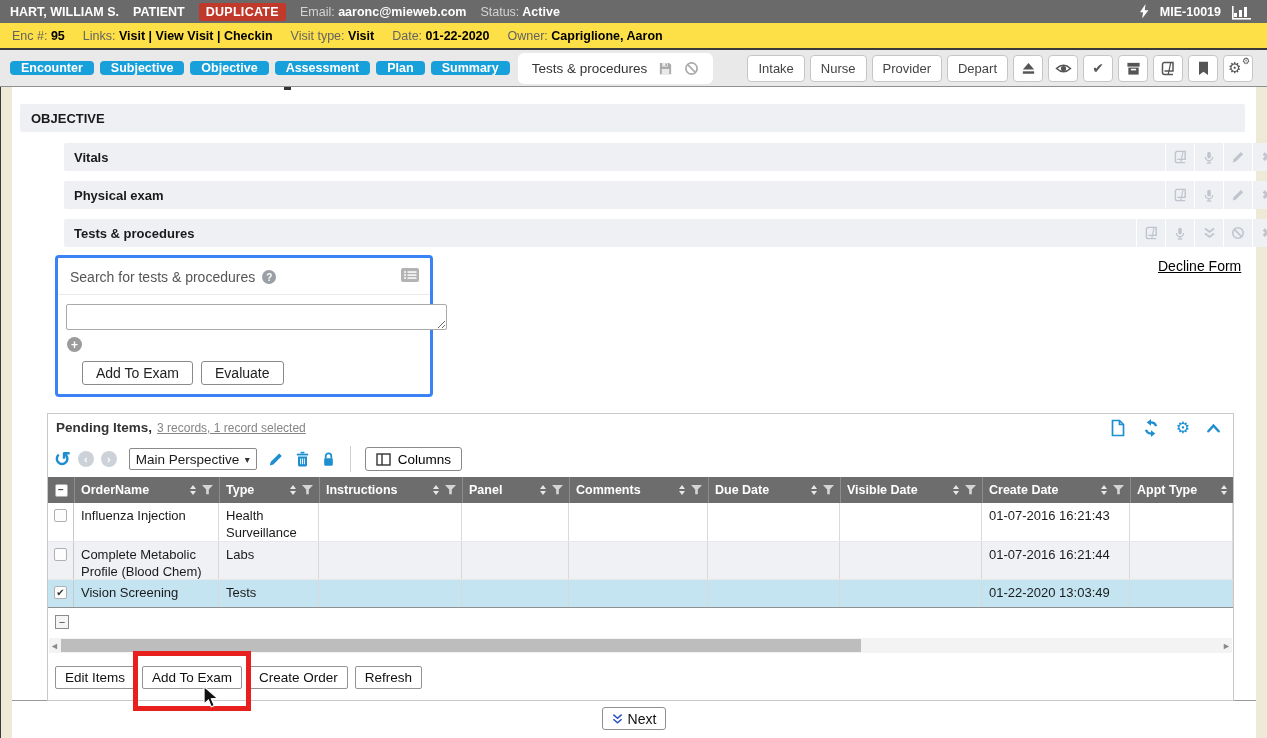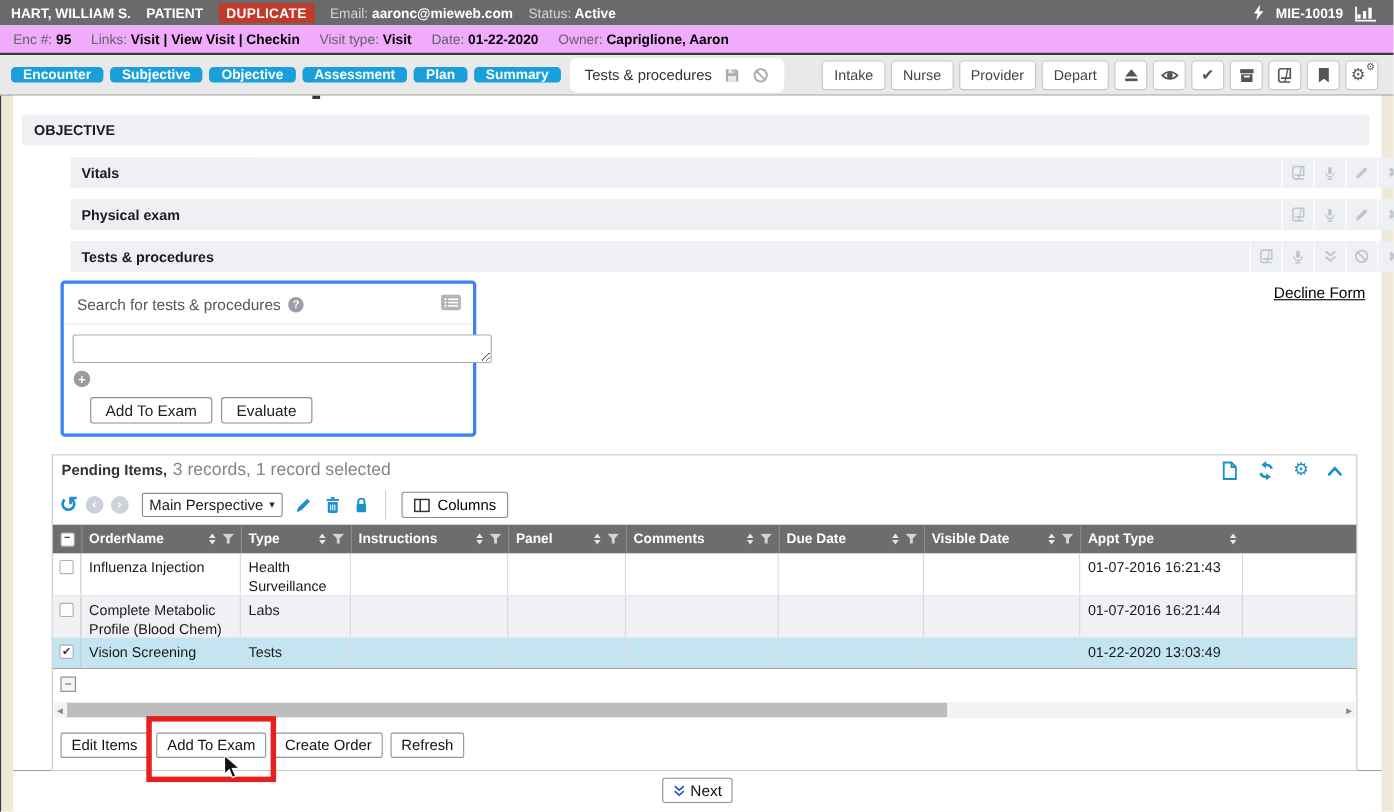--- a/index.html
+++ b/index.html
@@ -16,21 +16,21 @@
   }
   .topbar .lbl{ color:#d4d4d4; font-weight:normal; }
   .badge-dup{
     background:#c0392b; color:#fff; padding:2px 7px; border-radius:2px;
     font-weight:bold; letter-spacing:.3px;
   }
   .top-right{ margin-left:auto; display:flex; align-items:center; gap:10px; padding-right:4px;}
   
   .encbar{
     position:absolute; left:0; top:23px; width:1267px; height:27px;
-    background:#f0abfc; border-bottom:2px solid #3a3a3a;
+    background:#fde047; border-bottom:2px solid #3a3a3a;
     display:flex; align-items:center; gap:18px; padding:0 12px; font-size:12.5px;
   }
   .encbar .lbl{ color:#636363; }
   .encbar .val{ font-weight:bold; color:#000; }
   
   .navbar{
     position:absolute; left:0; top:50px; width:1267px; height:37px;
     background:#e9e9e9; border-bottom:1px solid #8f8f8f;
     display:flex; align-items:center; padding:0 10px; gap:6px;
   }
@@ -118,21 +118,21 @@
   }
   .decline{ position:absolute; left:1146px; top:171px; font-size:14px; color:#000;
     }
   
   .pending{
     position:absolute; left:35px; top:326px; width:1187px; height:288px;
     border:1px solid #c9c9c9; background:#fff;
   }
   .p-head{ height:27px; display:flex; align-items:center; padding:0 8px; }
   .p-title{ font-size:13.5px; font-weight:bold; color:#333; }
-  .p-summary{ font-size:16px; color:#858585; margin-left:5px; }
+  .p-summary{ font-size:12px; color:#858585; margin-left:5px;text-decoration:underline; }
   .p-icons{ margin-left:auto; display:flex; align-items:center; gap:16px; padding-right:4px; }
   .p-icons .blue-glyph{ color:#1d8fd1; font-size:16px; line-height:1; cursor:pointer;}
   .p-toolbar{ height:36px; display:flex; align-items:center; padding:0 6px; }
   .undo{ color:#1d8fd1; font-size:20px; font-weight:bold; cursor:pointer; line-height:1;}
   .circ{
     width:16px; height:16px; border-radius:50%; background:#cdd2d8; color:#fff;
     display:flex; align-items:center; justify-content:center; font-size:11px;
     font-weight:bold; margin-left:7px; cursor:pointer; line-height:1;
   }
   .persp{
@@ -573,20 +573,30 @@
             <span>Visible Date</span>
             <span class="th-ctrl">
                 <span class="sort">
                   <i class="up"></i>
                   <i class="dn"></i>
                 </span>
                 <span class="funnel"></span>
               </span>
           </div>
           <div class="th">
+            <span>Create Date</span>
+            <span class="th-ctrl">
+                <span class="sort">
+                  <i class="up"></i>
+                  <i class="dn"></i>
+                </span>
+                <span class="funnel"></span>
+              </span>
+          </div>
+          <div class="th">
             <span>Appt Type</span>
             <span class="th-ctrl">
                 <span class="sort">
                   <i class="up"></i>
                   <i class="dn"></i>
                 </span>
               </span>
           </div>
         </div>
 

